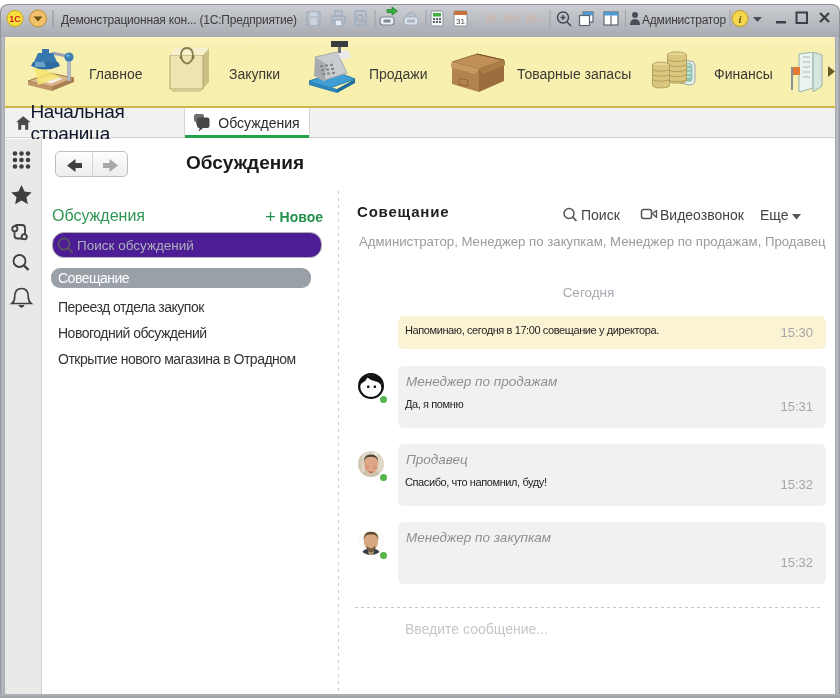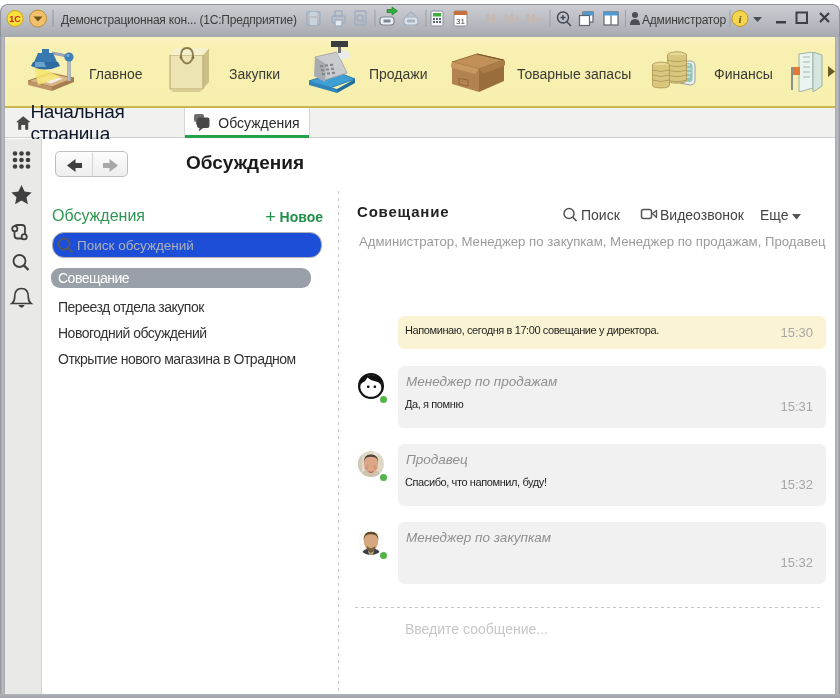--- a/index.html
+++ b/index.html
@@ -33,21 +33,21 @@
 
 #navBtns { position:absolute; left:12px; top:12px; width:73px; height:26px; background:linear-gradient(#fdfdfd,#ededed); border:1px solid #bdbdbd; border-radius:5px; }
 #navBtns .sep { position:absolute; left:36px; top:1px; width:1px; height:24px; background:#d5d5d5; }
 #pageTitle { position:absolute; left:143px; top:13px; font-size:19px; font-weight:bold; color:#1a1a1a; }
 
 
 #lp { position:absolute; left:0px; top:52px; width:298px; height:503px; }
 #lpHead { position:absolute; left:9px; top:16px; font-size:16px; color:#2e9552; }
 #lpNew { position:absolute; right:18px; top:15px; font-size:14px; font-weight:bold; color:#21904a; }
 #lpNew .plus { font-size:18px; font-weight:normal; position:relative; top:1px; }
-#search { position:absolute; left:9px; top:41px; width:270px; height:26px; border:1px solid #b2b2b2; border-radius:12px; background:#1d4ed8; }
+#search { position:absolute; left:9px; top:41px; width:270px; height:26px; border:1px solid #b2b2b2; border-radius:12px; background:#4c1d95; }
 #search .ph { position:absolute; left:24px; top:5px; font-size:13.5px; color:#aeb2ba; }
 .li { position:absolute; left:15px; font-size:14px; color:#333; letter-spacing:-0.5px; }
 #sel { position:absolute; left:8px; top:77px; width:260px; height:20px; background:#9aa0a7; border-radius:9px; }
 #sel span { position:absolute; left:7px; top:2px; font-size:14px; color:#fff; letter-spacing:-0.5px; }
 
 #vsep { position:absolute; left:295px; top:52px; width:1px; height:503px;
   background-image:linear-gradient(#c9c9c9 50%, rgba(255,255,255,0) 50%); background-size:1px 7px; }
 
 
 #chat { position:absolute; left:312px; top:52px; width:480px; height:503px; }
@@ -335,20 +335,21 @@
         <rect x="80.5" y="3.5" width="10" height="9" rx="2" fill="none" stroke="#555" stroke-width="1.5"></rect>
         <path d="M91.5 7.5 l4 -3 v7 z" fill="none" stroke="#555" stroke-width="1.3" stroke-linejoin="round"></path>
       </svg>
       <div class="hAct" style="left:226px;">Поиск</div>
       <div class="hAct" style="left:305px;">Видеозвонок</div>
       <div class="hAct" style="left:405px;">Еще</div>
       <svg width="10" height="6" style="position:absolute;left:437px;top:23px;">
           <path d="M0 0 h9 l-4.5 5.5 z" fill="#555"></path>
         </svg>
       <div id="members">Администратор, Менеджер по закупкам, Менеджер по продажам, Продавец</div>
+      <div id="today">Сегодня</div>
 
       <div class="bub" style="top:125px; height:33px; background:#faf4d5;">
         <div class="msg" style="top:8px;">Напоминаю, сегодня в 17:00 совещание у директора.</div>
         <div class="time" style="top:9px;">15:30</div>
       </div>
 
       <div class="ava" style="top:182px;">
         <svg width="26" height="26">
           <circle cx="13" cy="13" r="11.9" fill="#fff" stroke="#111" stroke-width="2.2"></circle>
           <path d="M13 2 q11 0 11 11 q0 3 -1 5.5 q1.5 -9 -5 -10 q-5.5 -0.8 -8.5 -4 q-1.5 3.5 -5.5 5.5 q-1.6 1 -1.9 4 q-0.6 -8 3.4 -10 q3 -2 7.5 -2 z" fill="#111"></path>

